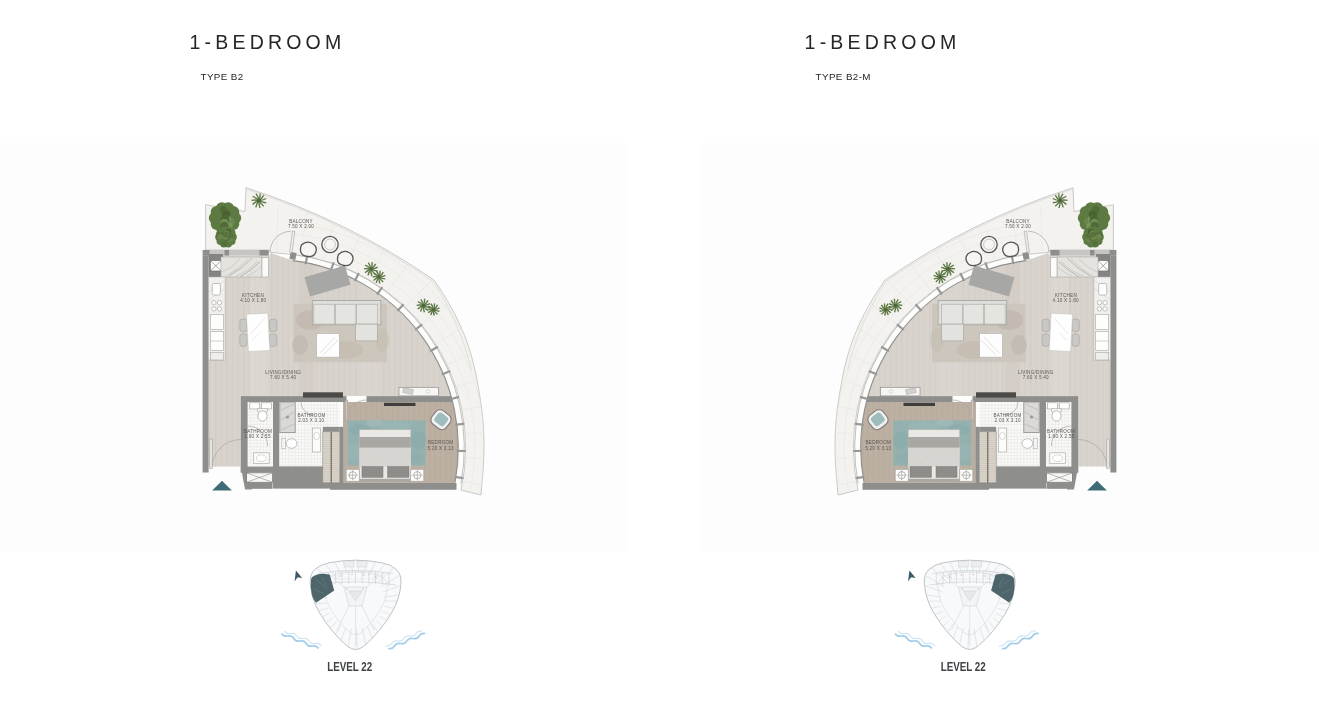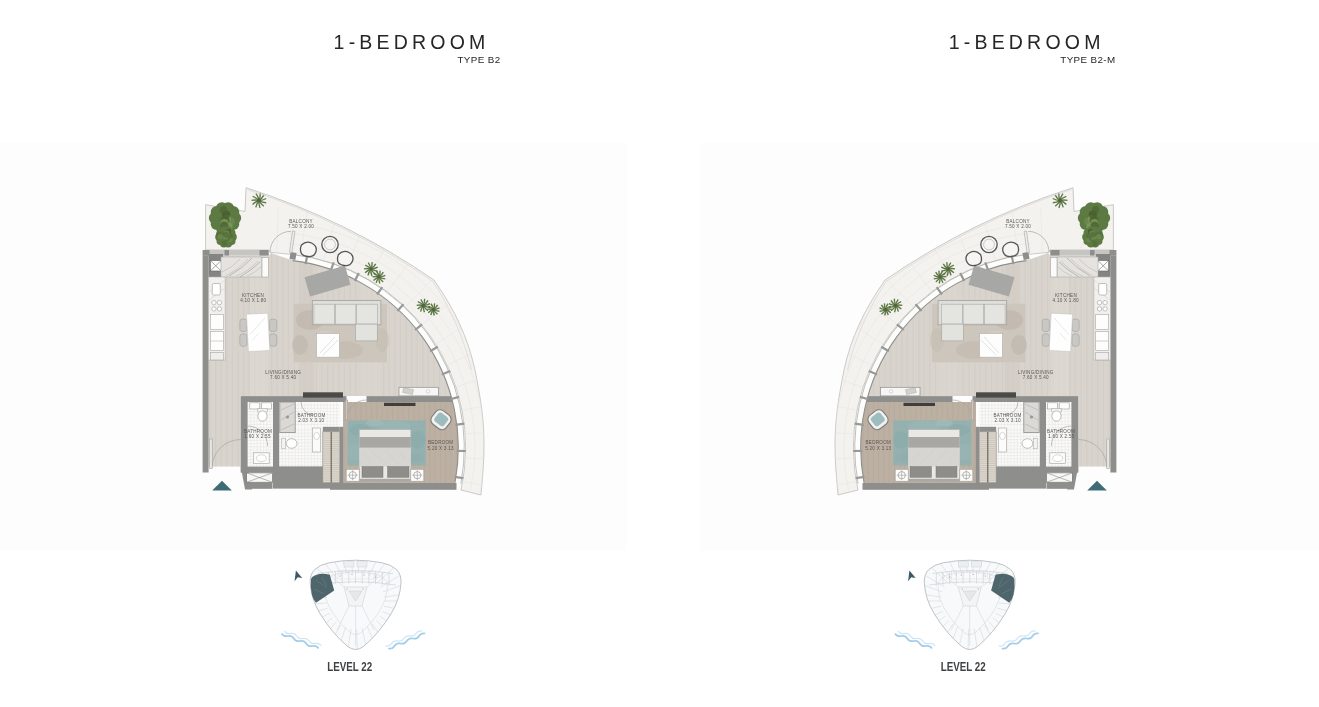--- a/index.html
+++ b/index.html
@@ -1,19 +1,19 @@
 <!DOCTYPE html>
 <html><head><meta charset="utf-8">
 <style>
   html,body{margin:0;padding:0;background:#ffffff;width:1319px;height:707px;overflow:hidden;}
   body{font-family:"Liberation Sans", sans-serif;position:relative;}
   .bgrect{position:absolute;background:#fdfdfd;top:143px;height:408px;}
-  .title{position:absolute;width:300px;text-align:right;color:#262626;}
+  .title{position:absolute;width:300px;text-align:left;color:#262626;}
   .t1{font-size:19.5px;letter-spacing:4.2px;line-height:19.5px;}
-  .t2{font-size:9.8px;letter-spacing:0.4px;line-height:9.5px;margin-top:3px;position:relative;left:11px;}
+  .t2{font-size:9.8px;letter-spacing:0.4px;line-height:9.5px;margin-top:20px;position:relative;left:11px;}
 </style></head>
 <body>
 <div class="bgrect" style="left:0;width:627px;"></div>
 <div class="bgrect" style="left:700px;width:619px;"></div>
 <div class="title" style="left:189.5px;top:32.5px;">
     <div class="t1">1-BEDROOM</div>
     <div class="t2">TYPE B2</div>
   </div>
 <div class="title" style="left:804.6px;top:32.5px;">
     <div class="t1">1-BEDROOM</div>

